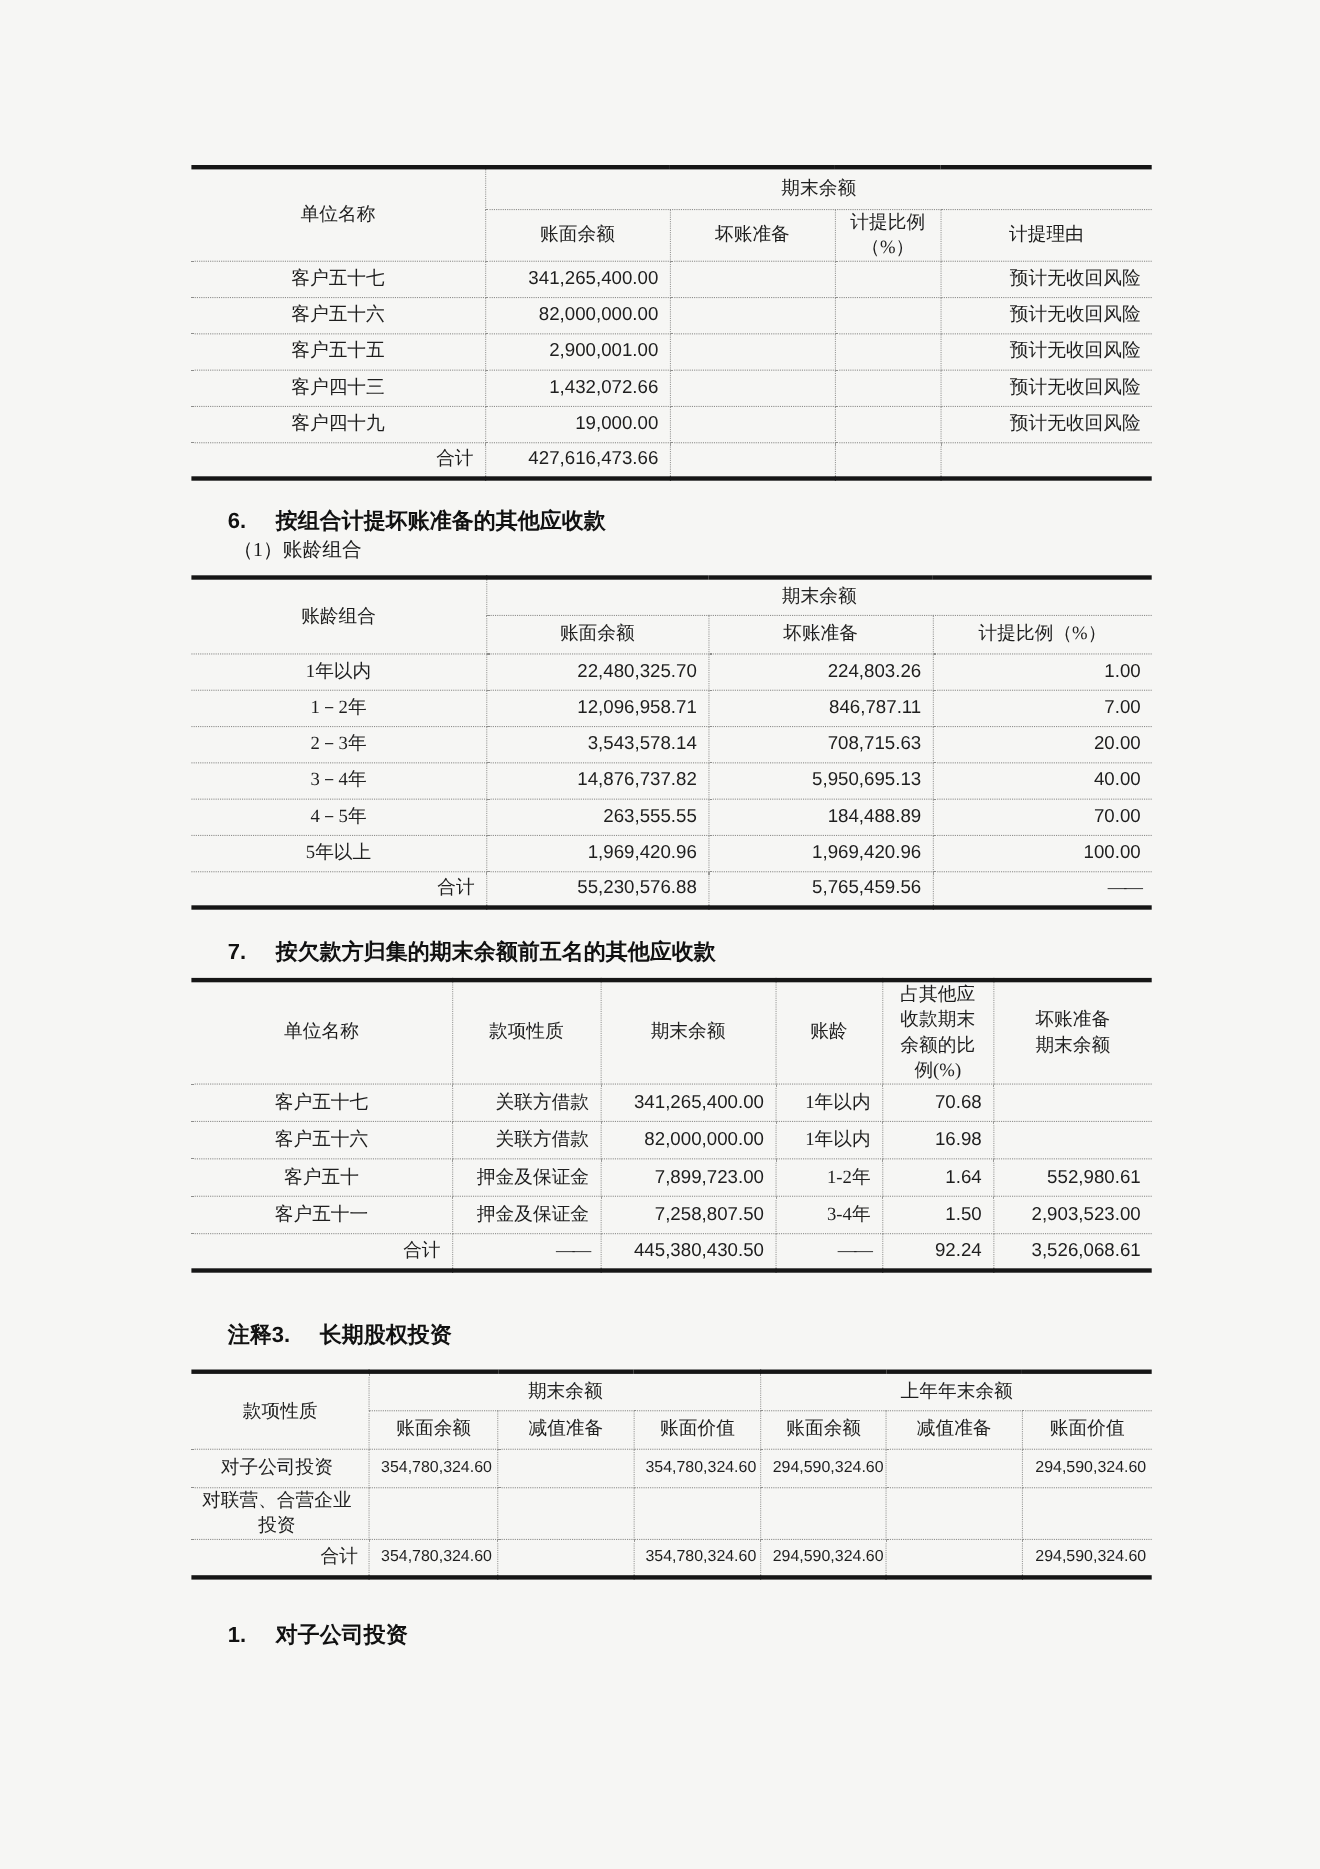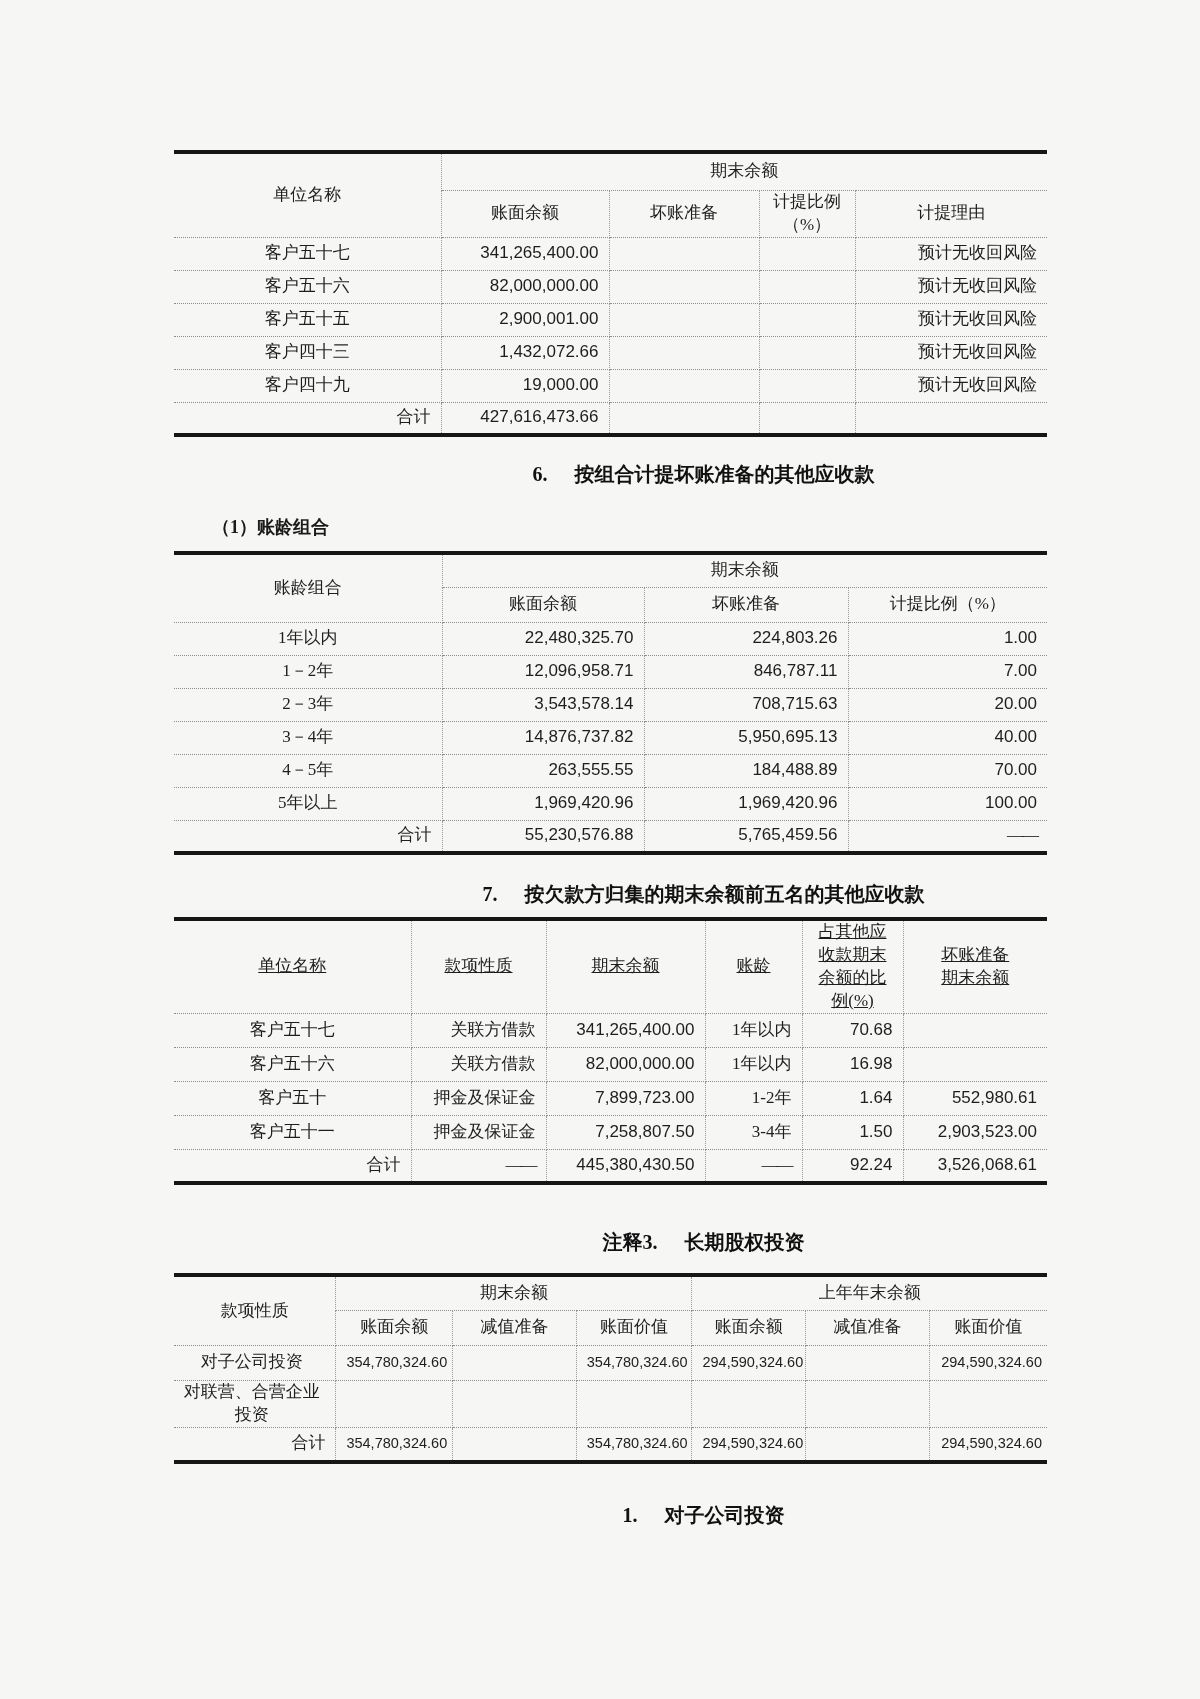--- a/index.html
+++ b/index.html
@@ -8,27 +8,27 @@
     width: 1200px; height: 1699px;
     background: #f6f6f4;
     font-family: "Liberation Serif", "DejaVu Serif", serif;
     color: #1e1e1e;
   }
   .page { position: relative; width: 1200px; height: 1699px; overflow: hidden; }
 
   
   .sec-heading {
     margin: 0 0 0 207px;
-    font-family: Liberation Serif, serif;
-    font-weight: 700; font-size: 20px; line-height: 26px; color: #111; text-align: center;
+    font-family: Liberation Sans, sans-serif;
+    font-weight: 700; font-size: 20px; line-height: 26px; color: #111;
   }
   .sec-heading .ht { margin-left: 27px; }
   .sub-heading {
-    margin: 28px 0 0 212px;
-    font-size: 18px; line-height: 24px; font-weight: 700; color: #1b1b1b;
+    margin: 0 0 0 212px;
+    font-size: 18px; line-height: 24px; font-weight: 400; color: #1b1b1b;
   }
 
   
   table.fin {
     border-collapse: collapse; table-layout: fixed;
     border-top: 4px solid #161616; border-bottom: 4px solid #161616;
     margin-left: 174px; width: 873px;
   }
   table.fin th, table.fin td {
     border-right: 1px dotted #9a9a98;
@@ -55,21 +55,21 @@
   
   .t2 { margin-top: 12px; }
   .t2 thead tr.grp { height: 34px; }
   .t2 thead tr.sub { height: 35px; }
   .t2 tbody tr { height: 33px; }
 
   
   .t3 { margin-top: 10px; }
   .t3 thead tr { height: 68px; }
   .t3 tbody tr { height: 34px; }
-  .t3 th { padding: 0 6px; text-decoration: underline; }
+  .t3 th { padding: 0 6px; }
 
   
   .t4 { margin-top: 18px; margin-left: 181px; width: 868px; }
   .t4 thead tr { height: 35px; }
   .t4 tbody tr { height: 35px; }
   .t4 th, .t4 td { font-size: 15px; padding: 0 5px; }
   .t4 td.num { font-size: 14.5px; padding-right: 5px; }
   .t4 td.lbl { padding-left: 4px; }
 
   .gap-s6   { margin-top: 24px; }

